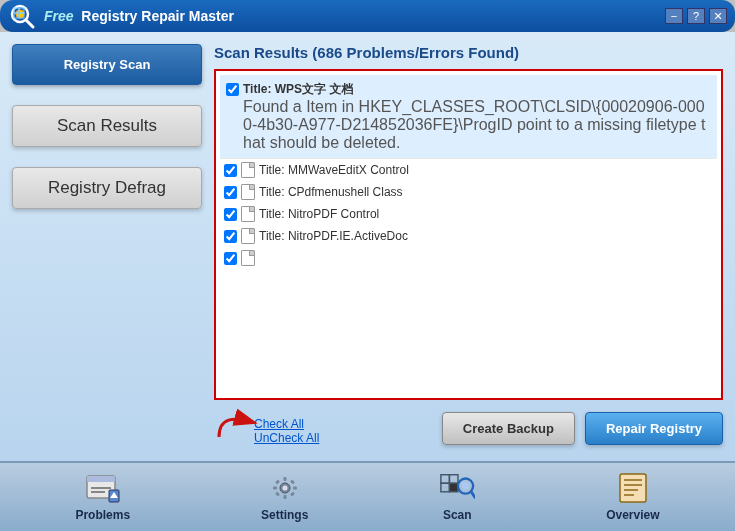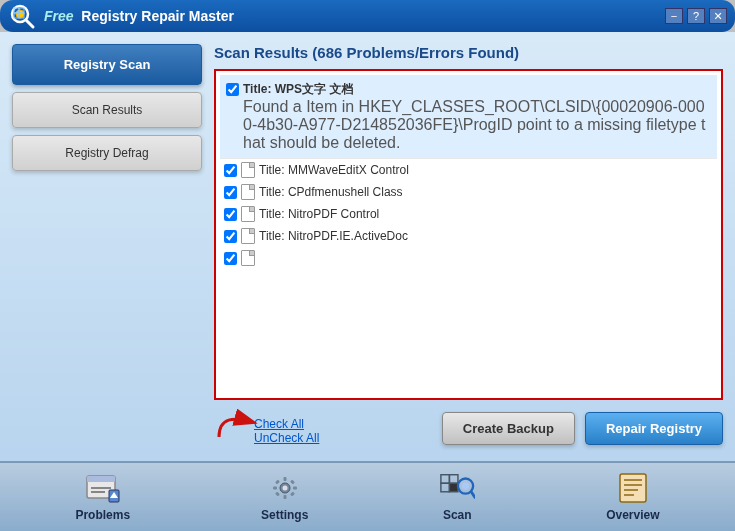--- a/index.html
+++ b/index.html
@@ -61,21 +61,21 @@
       height: calc(531px - 32px - 70px);
       padding: 12px;
       gap: 12px;
     }
 
     
     .left-panel {
       width: 190px;
       display: flex;
       flex-direction: column;
-      gap: 7px;
+      gap: 20px;
     }
     .nav-btn {
       background: linear-gradient(to bottom, #5a9fd8, #2d7abf);
       border: 1px solid #1a5a9f;
       border-radius: 4px;
       color: white;
       font-size: 13px;
       font-weight: bold;
       padding: 12px 16px;
       cursor: pointer;
@@ -83,21 +83,21 @@
       box-shadow: 0 2px 4px rgba(0,0,0,0.3);
     }
     .nav-btn.active {
       background: linear-gradient(to bottom, #4080c0, #1a5a9f);
     }
     .nav-btn-plain {
       background: linear-gradient(to bottom, #e8e8e8, #d0d0d0);
       border: 1px solid #aaa;
       border-radius: 4px;
       color: #333;
-      font-size: 12px;
+      font-size: 17px;
       padding: 10px 16px;
       cursor: pointer;
       text-align: center;
       box-shadow: 0 2px 4px rgba(0,0,0,0.2);
     }
 
     
     .right-panel {
       flex: 1;
       display: flex;

